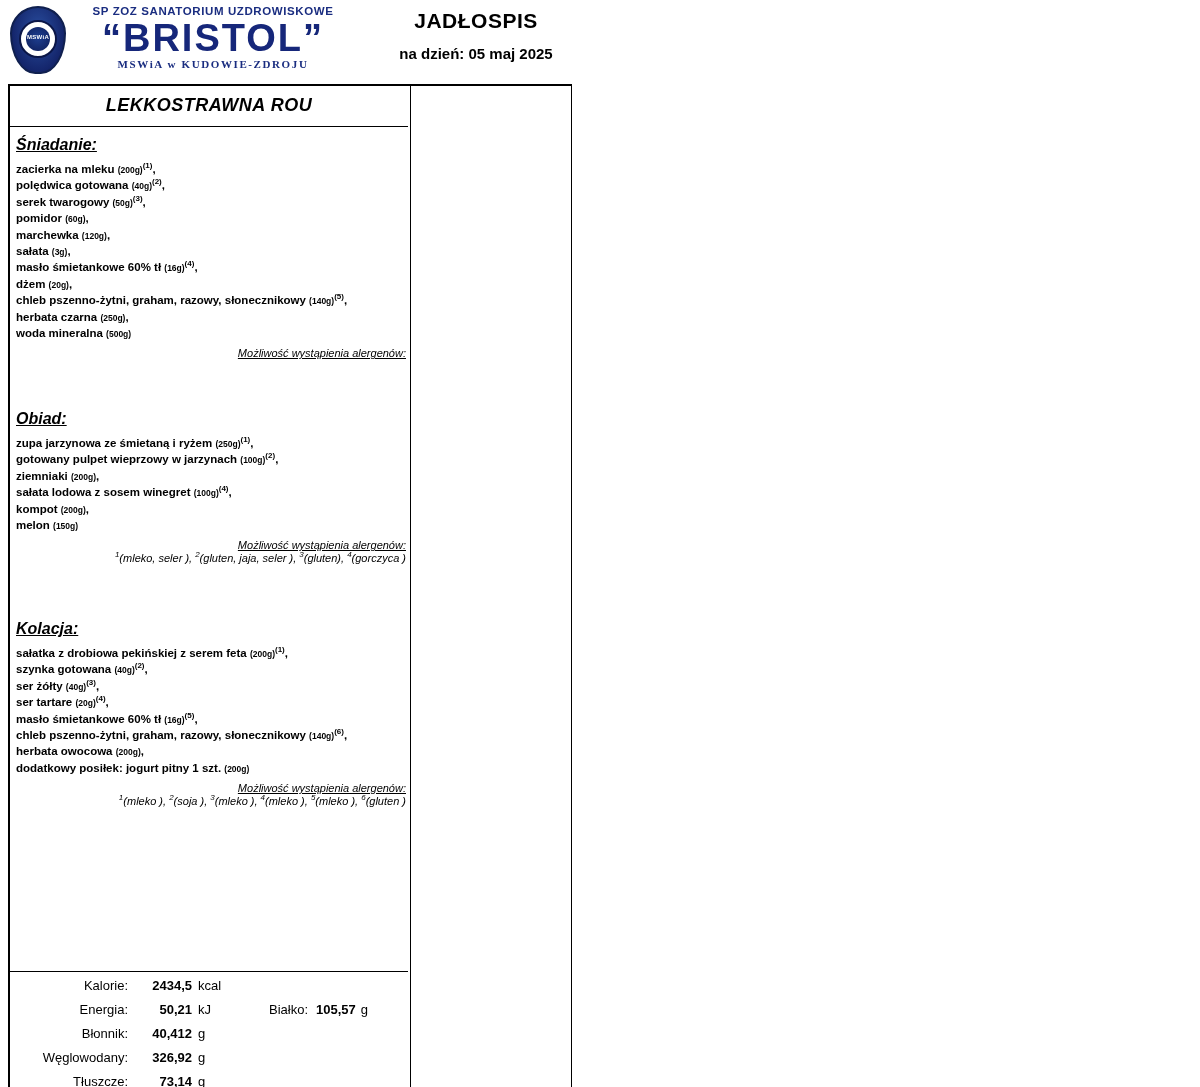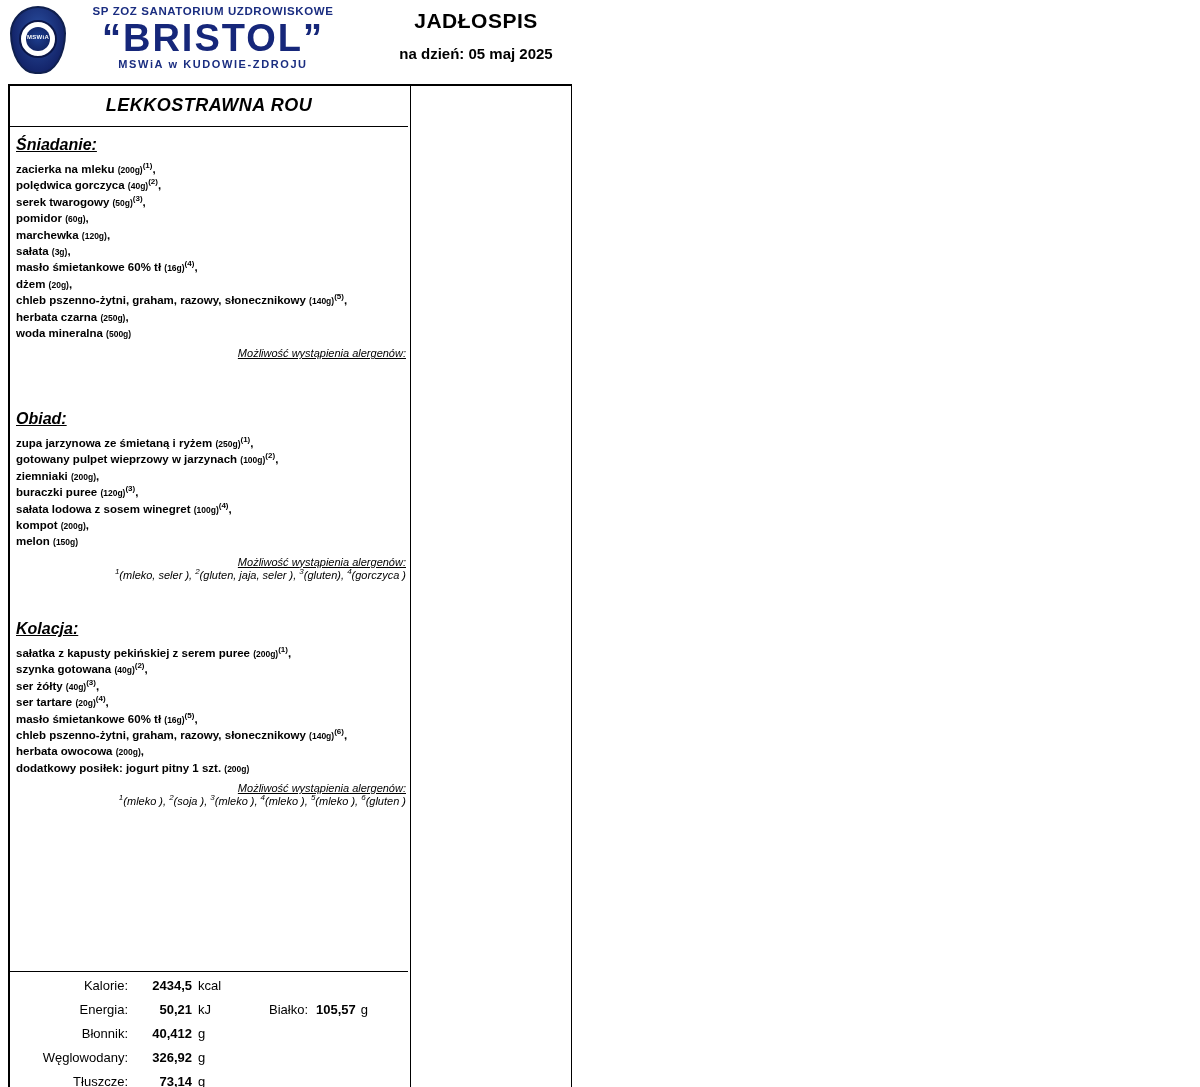--- a/index.html
+++ b/index.html
@@ -94,20 +94,21 @@
     white-space: nowrap;
     font-family: "Liberation Sans", sans-serif;
   }
   .logo-line3 {
     font-size: 11px;
     font-weight: bold;
     color: #1a2d80;
     letter-spacing: 1.6px;
     line-height: 13px;
     white-space: nowrap;
+    font-family: Liberation Serif, serif;
   }
   .title-block {
     position: absolute;
     left: 376px;
     top: 8px;
     width: 200px;
     text-align: center;
   }
   .doc-title {
     font-size: 21px;
@@ -307,55 +308,54 @@
 <div class="vline-right"></div>
 <div class="rule-under-diet"></div>
 <div class="rule-above-summary"></div>
 
 <div class="diet-name">LEKKOSTRAWNA ROU</div>
 
 <div class="meal" id="meal-breakfast">
   <div class="meal-title">Śniadanie:</div>
   <div class="dish-list">
       <div class="dish"><span>zacierka na mleku </span><span class="gram">(200g)</span><sup>(1)</sup><span>,</span></div>
-      <div class="dish"><span>polędwica gorczyca </span><span class="gram">(40g)</span><sup>(2)</sup><span>,</span></div>
+      <div class="dish"><span>polędwica gotowana </span><span class="gram">(40g)</span><sup>(2)</sup><span>,</span></div>
       <div class="dish"><span>serek twarogowy </span><span class="gram">(50g)</span><sup>(3)</sup><span>,</span></div>
       <div class="dish"><span>pomidor </span><span class="gram">(60g)</span><span>,</span></div>
       <div class="dish"><span>marchewka </span><span class="gram">(120g)</span><span>,</span></div>
       <div class="dish"><span>sałata </span><span class="gram">(3g)</span><span>,</span></div>
       <div class="dish"><span>masło śmietankowe 60% tł </span><span class="gram">(16g)</span><sup>(4)</sup><span>,</span></div>
       <div class="dish"><span>dżem </span><span class="gram">(20g)</span><span>,</span></div>
       <div class="dish"><span>chleb pszenno-żytni, graham, razowy, słonecznikowy </span><span class="gram">(140g)</span><sup>(5)</sup><span>,</span></div>
       <div class="dish"><span>herbata czarna </span><span class="gram">(250g)</span><span>,</span></div>
       <div class="dish"><span>woda mineralna </span><span class="gram">(500g)</span></div>
     </div>
   <div class="allergen-head">Możliwość wystąpienia alergenów:</div>
 </div>
 
 <div class="meal" id="meal-lunch">
   <div class="meal-title">Obiad:</div>
   <div class="dish-list">
       <div class="dish"><span>zupa jarzynowa ze śmietaną i ryżem </span><span class="gram">(250g)</span><sup>(1)</sup><span>,</span></div>
       <div class="dish"><span>gotowany pulpet wieprzowy w jarzynach </span><span class="gram">(100g)</span><sup>(2)</sup><span>,</span></div>
       <div class="dish"><span>ziemniaki </span><span class="gram">(200g)</span><span>,</span></div>
-      <div class="dish"><span>buraczki puree </span><span class="gram">(120g)</span><sup>(3)</sup><span>,</span></div>
       <div class="dish"><span>sałata lodowa z sosem winegret </span><span class="gram">(100g)</span><sup>(4)</sup><span>,</span></div>
       <div class="dish"><span>kompot </span><span class="gram">(200g)</span><span>,</span></div>
       <div class="dish"><span>melon </span><span class="gram">(150g)</span></div>
     </div>
   <div class="allergen-head">Możliwość wystąpienia alergenów:</div>
   <div class="allergen-block">
       <div class="allergen-body"><sup>1</sup><span>(mleko, seler ), </span><sup>2</sup><span>(gluten, jaja, seler ), </span><sup>3</sup><span>(gluten), </span><sup>4</sup><span>(gorczyca )</span></div>
     </div>
 </div>
 
 <div class="meal" id="meal-supper">
   <div class="meal-title">Kolacja:</div>
   <div class="dish-list">
-      <div class="dish"><span>sałatka z kapusty pekińskiej z serem puree </span><span class="gram">(200g)</span><sup>(1)</sup><span>,</span></div>
+      <div class="dish"><span>sałatka z drobiowa pekińskiej z serem feta </span><span class="gram">(200g)</span><sup>(1)</sup><span>,</span></div>
       <div class="dish"><span>szynka gotowana </span><span class="gram">(40g)</span><sup>(2)</sup><span>,</span></div>
       <div class="dish"><span>ser żółty </span><span class="gram">(40g)</span><sup>(3)</sup><span>,</span></div>
       <div class="dish"><span>ser tartare </span><span class="gram">(20g)</span><sup>(4)</sup><span>,</span></div>
       <div class="dish"><span>masło śmietankowe 60% tł </span><span class="gram">(16g)</span><sup>(5)</sup><span>,</span></div>
       <div class="dish"><span>chleb pszenno-żytni, graham, razowy, słonecznikowy </span><span class="gram">(140g)</span><sup>(6)</sup><span>,</span></div>
       <div class="dish"><span>herbata owocowa </span><span class="gram">(200g)</span><span>,</span></div>
       <div class="dish"><span>dodatkowy posiłek: jogurt pitny 1 szt. </span><span class="gram">(200g)</span></div>
     </div>
   <div class="allergen-head">Możliwość wystąpienia alergenów:</div>
   <div class="allergen-block">

